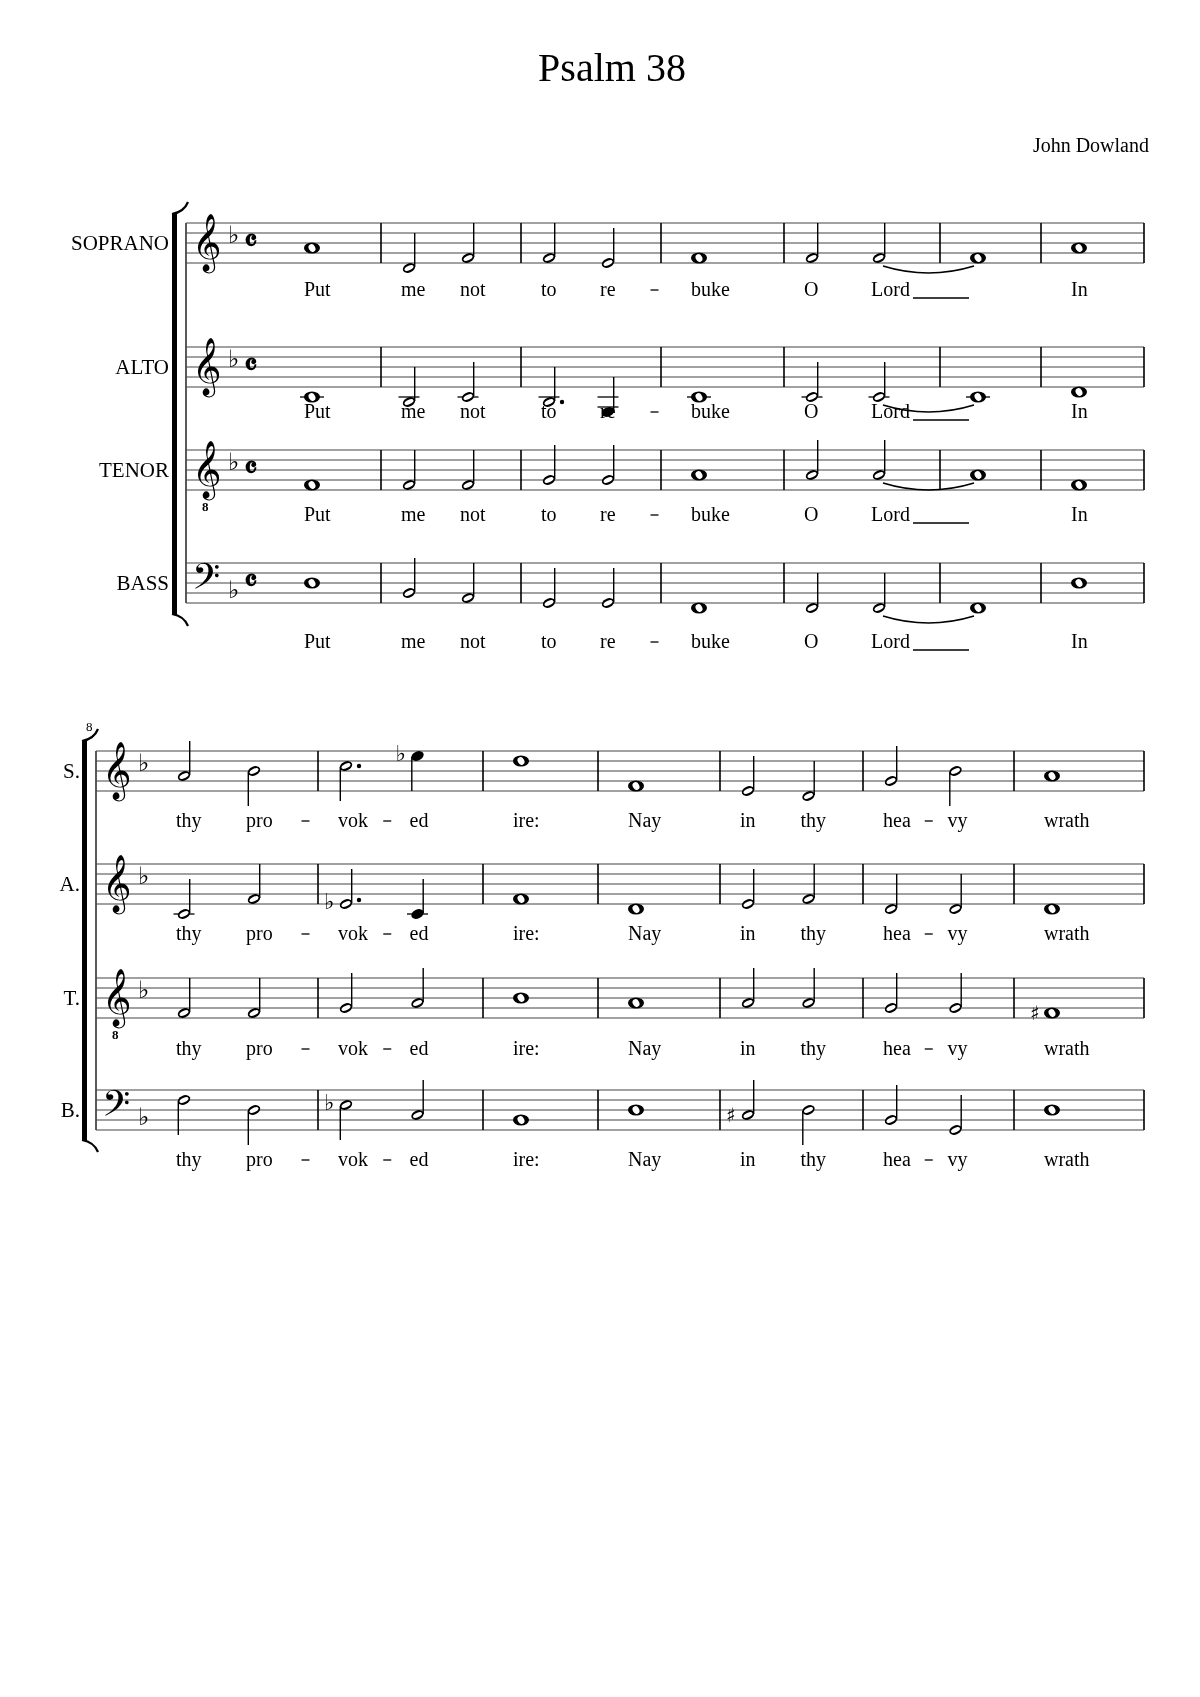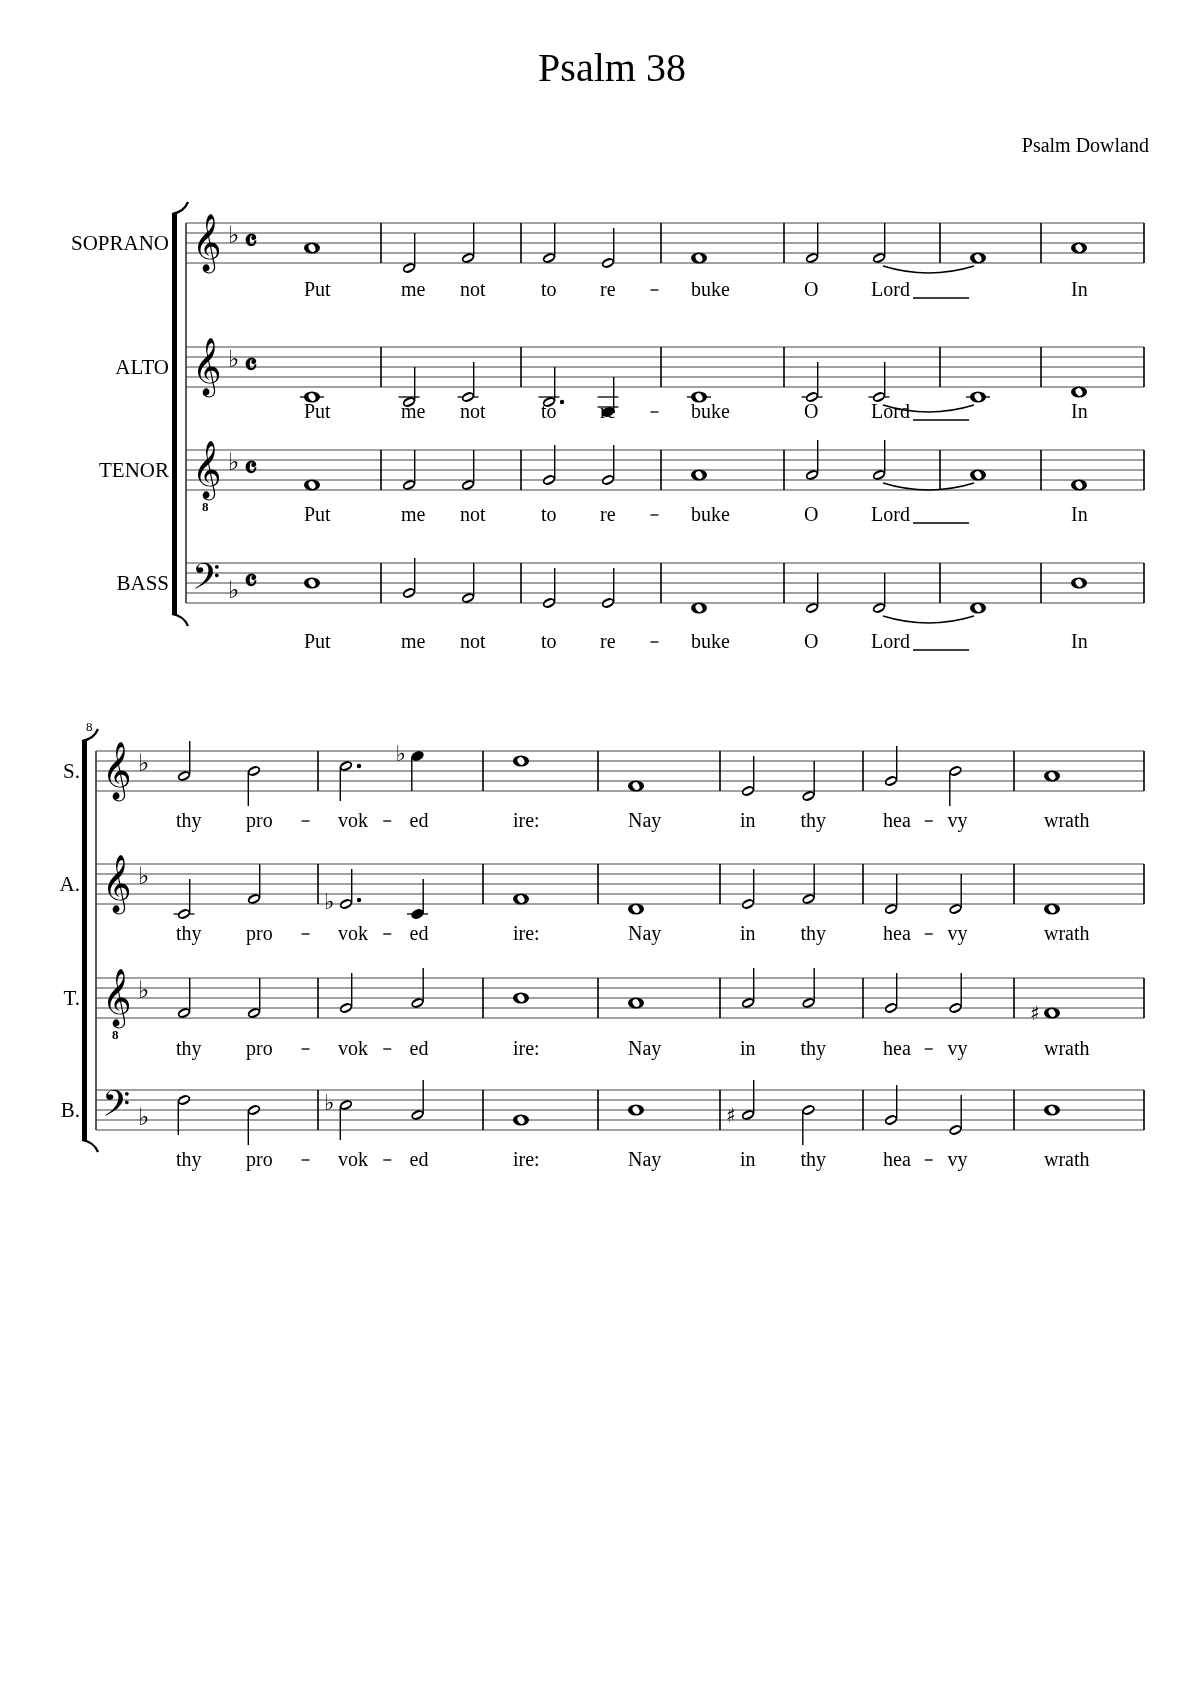--- a/index.html
+++ b/index.html
@@ -11,21 +11,21 @@
     #score { position: absolute; left: 0; top: 0; }
     .lyric { font-family: "Liberation Serif", "DejaVu Serif", serif; font-size: 20px; fill: #000; }
     .label { font-family: "Liberation Serif", "DejaVu Serif", serif; font-size: 21px; fill: #000; }
     .mnum { font-family: "Liberation Serif", "DejaVu Serif", serif; font-size: 13px; fill: #000; }
     .glyph { font-family: "DejaVu Sans", sans-serif; fill: #000; }
   </style>
 </head>
 <body>
 
 <h1 class="title">Psalm 38</h1>
-<div class="composer">Psalm Dowland</div>
+<div class="composer">John Dowland</div>
 
 <svg id="score" width="1200" height="1697" viewBox="0 0 1200 1697" xmlns="http://www.w3.org/2000/svg">
     <g>
       <rect x="172" y="213" width="5" height="402" fill="#000"></rect>
       <path d="M 172 214 Q 184 212 188 202" stroke="#000" stroke-width="2.2" fill="none"></path>
       <path d="M 172 614 Q 184 616 188 626" stroke="#000" stroke-width="2.2" fill="none"></path>
       <line x1="186" x2="186" y1="223" y2="603" stroke="#000" stroke-width="1.3"></line>
       <g>
         <text x="169" y="250" text-anchor="end" class="label">SOPRANO</text>
         <line x1="186" x2="1144" y1="223" y2="223" stroke="#444" stroke-width="1.2"></line>

